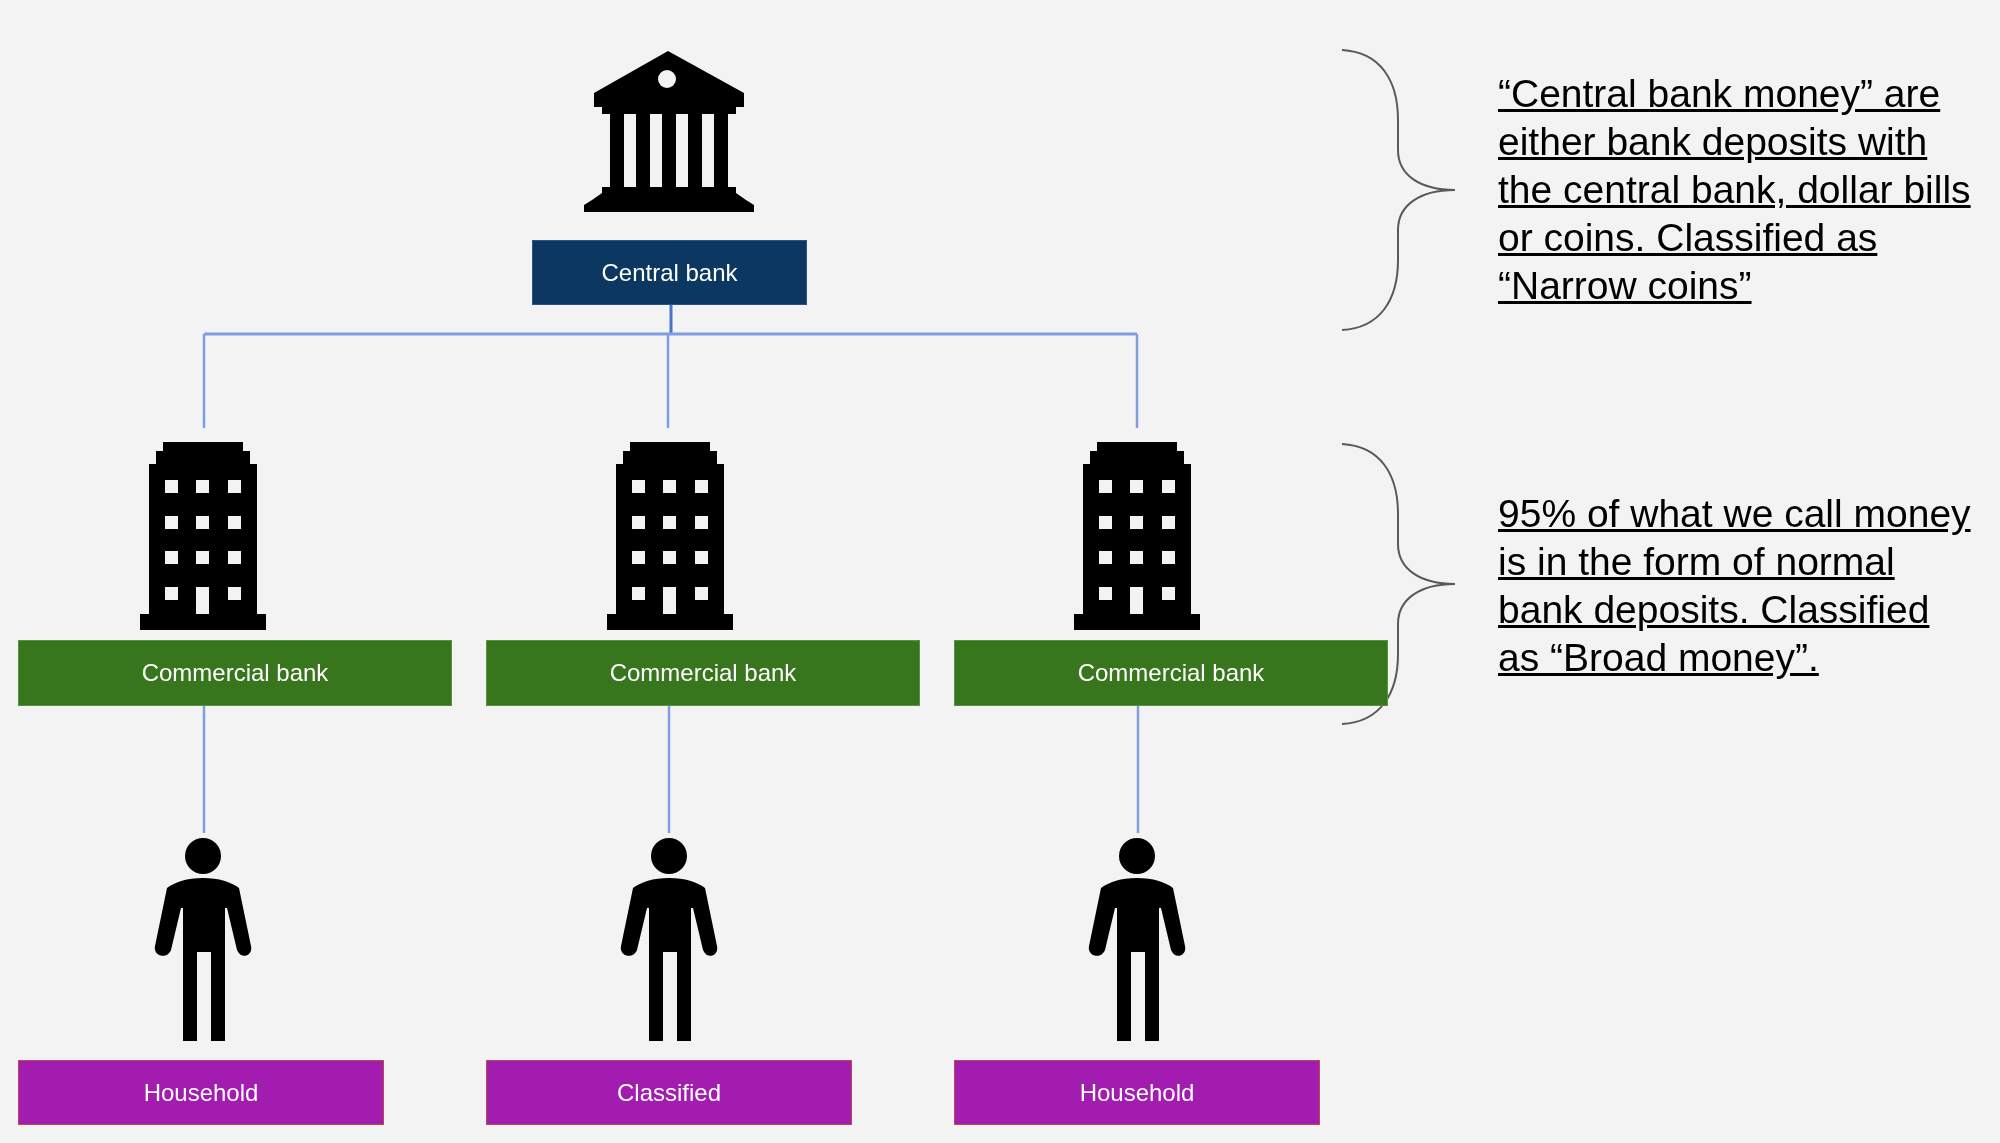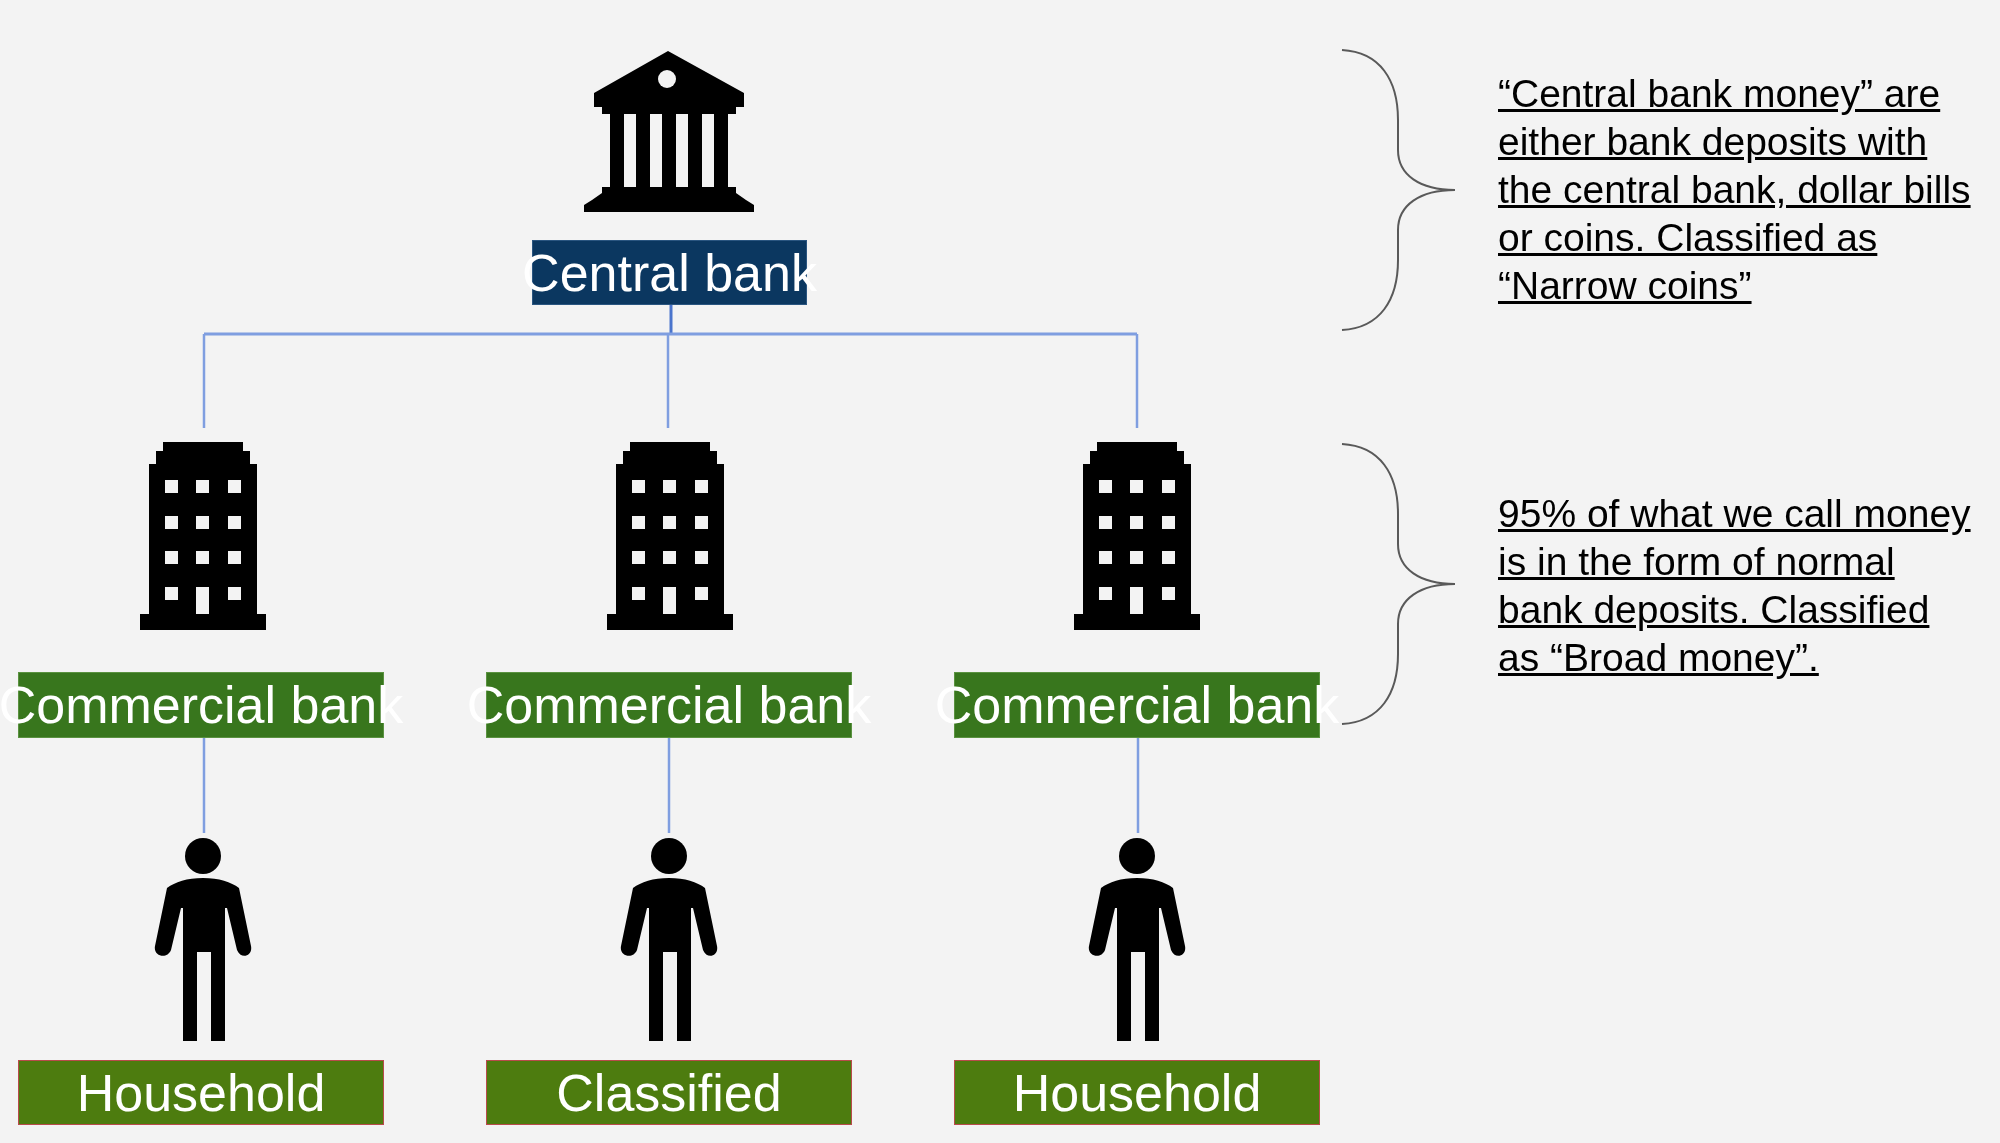--- a/index.html
+++ b/index.html
@@ -4,25 +4,25 @@
   <style>
     html, body { margin: 0; padding: 0; }
     body {
       width: 2000px; height: 1143px; background: #f3f3f3;
       position: relative; overflow: hidden;
       font-family: "Liberation Sans", sans-serif;
     }
     .box {
       position: absolute; color: #ffffff; display: flex;
       align-items: center; justify-content: center;
-      font-size: 52px; white-space: nowrap; box-sizing: border-box;
+      font-size: 24px; white-space: nowrap; box-sizing: border-box;
     }
     .box.central { background: #0b3760; left: 532px; top: 240px; width: 275px; height: 65px; border: 1px solid #2a5580; }
-    .box.commercial { background: #38761d; top: 640px; width: 366px; height: 66px; border: 1px solid #5a9240; margin-top: 32px; }
-    .box.client { background: #4d7c0f; top: 1060px; width: 366px; height: 65px; border: 1px solid #b84b4b; }
+    .box.commercial { background: #38761d; top: 640px; width: 434px; height: 66px; border: 1px solid #5a9240; }
+    .box.client { background: #a21caf; top: 1060px; width: 366px; height: 65px; border: 1px solid #b84b4b; }
     .col0 { left: 18px; } .col1 { left: 486px; } .col2 { left: 954px; }
     svg.lines { position: absolute; left: 0; top: 0; }
     .note {
       position: absolute; left: 1498px; width: 500px;
       font-size: 39px; line-height: 48px; color: #000000; text-decoration: underline;
     }
     .note1 { top: 70px; }
     .note2 { top: 490px; }
     .icon { position: absolute; }
   </style>

